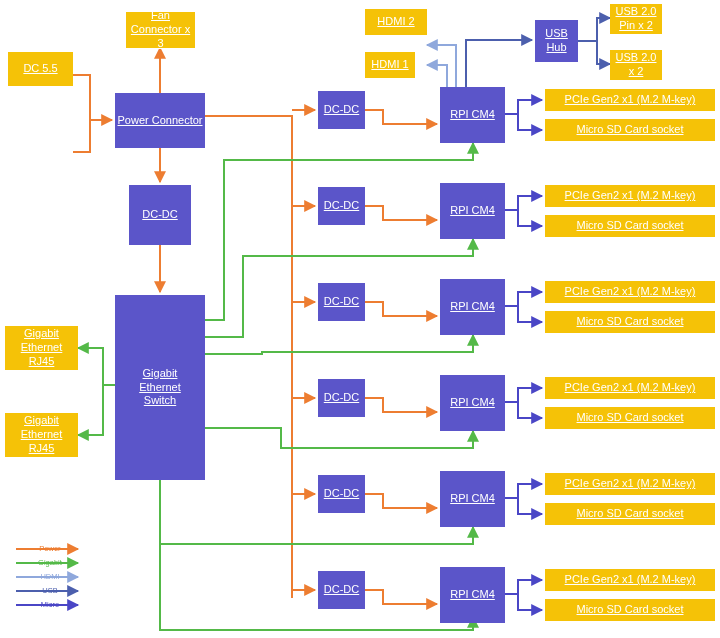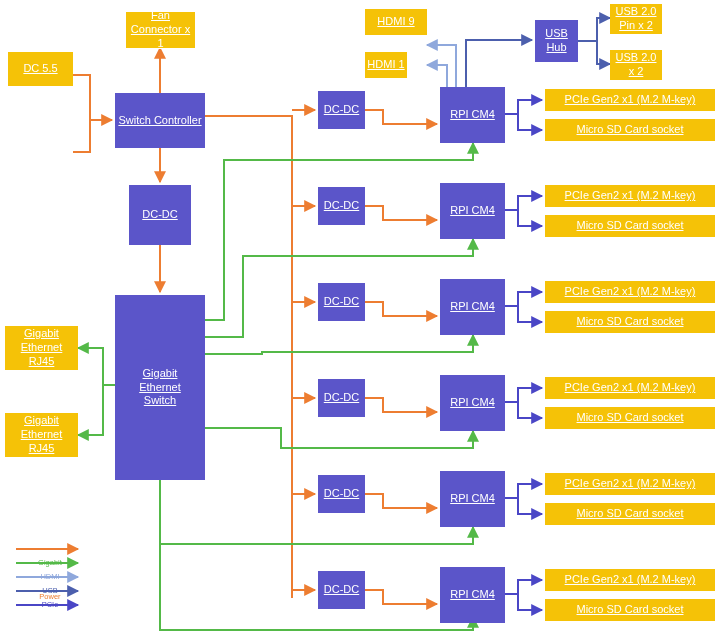--- a/index.html
+++ b/index.html
@@ -156,25 +156,25 @@
       </g>
     </g>
   </svg>
 
   <div class="box yellow" style="left:8px; top:52px; width:65px; height:34px;">
     <span class="lbl">DC 5.5</span>
   </div>
 
   <div class="box yellow" style="left:126px; top:12px; width:69px; height:36px;">
     <span class="lbl">Fan
-Connector x 1</span>
+Connector x 3</span>
   </div>
 
   <div class="box purple" style="left:115px; top:93px; width:90px; height:55px;">
-    <span class="lbl">Switch Controller</span>
+    <span class="lbl">Power Connector</span>
   </div>
 
   <div class="box purple" style="left:129px; top:185px; width:62px; height:60px;">
     <span class="lbl">DC-DC</span>
   </div>
 
   <div class="box purple" style="left:115px; top:295px; width:90px; height:185px;">
     <span class="lbl">Gigabit
 Ethernet
 Switch</span>
@@ -183,23 +183,23 @@
   <div class="box yellow" style="left:5px; top:326px; width:73px; height:44px;">
     <span class="lbl">Gigabit
 Ethernet RJ45</span>
   </div>
   <div class="box yellow" style="left:5px; top:413px; width:73px; height:44px;">
     <span class="lbl">Gigabit
 Ethernet RJ45</span>
   </div>
 
   <div class="box yellow" style="left:365px; top:9px; width:62px; height:26px;">
-    <span class="lbl">HDMI 9</span>
-  </div>
-  <div class="box yellow" style="left:365px; top:52px; width:42px; height:26px;">
+    <span class="lbl">HDMI 2</span>
+  </div>
+  <div class="box yellow" style="left:365px; top:52px; width:50px; height:26px;">
     <span class="lbl">HDMI 1</span>
   </div>
 
   <div class="box purple" style="left:535px; top:20px; width:43px; height:42px;">
     <span class="lbl">USB
 Hub</span>
   </div>
   <div class="box yellow" style="left:610px; top:4px; width:52px; height:30px;">
     <span class="lbl">USB 2.0
 Pin x 2</span>
@@ -291,21 +291,21 @@
 
     <div class="legend-row">
       <svg width="72" height="14" viewBox="0 0 72 14">
         <defs>
           <marker id="lg-power" markerWidth="7" markerHeight="7" refX="5.4" refY="3" orient="auto">
             <path d="M0,0 L6,3 L0,6 z" fill="#ED7D31"></path>
           </marker>
         </defs>
         <path d="M2,7 L64,7" stroke="#ED7D31" stroke-width="2" fill="none" marker-end="url(#lg-power)"></path>
       </svg>
-      <span class="ltext" style="color:#ED7D31;margin-top:48px;">Power</span>
+      <span class="ltext" style="color:#ED7D31;">Power</span>
     </div>
 
     <div class="legend-row">
       <svg width="72" height="14" viewBox="0 0 72 14">
         <defs>
           <marker id="lg-net" markerWidth="7" markerHeight="7" refX="5.4" refY="3" orient="auto">
             <path d="M0,0 L6,3 L0,6 z" fill="#54B948"></path>
           </marker>
         </defs>
         <path d="M2,7 L64,7" stroke="#54B948" stroke-width="2" fill="none" marker-end="url(#lg-net)"></path>
@@ -339,18 +339,18 @@
 
     <div class="legend-row">
       <svg width="72" height="14" viewBox="0 0 72 14">
         <defs>
           <marker id="lg-other" markerWidth="7" markerHeight="7" refX="5.4" refY="3" orient="auto">
             <path d="M0,0 L6,3 L0,6 z" fill="#4A46C6"></path>
           </marker>
         </defs>
         <path d="M2,7 L64,7" stroke="#4A46C6" stroke-width="2" fill="none" marker-end="url(#lg-other)"></path>
       </svg>
-      <span class="ltext" style="color:#4A46C6;">PCIe</span>
+      <span class="ltext" style="color:#4A46C6;">Micro</span>
     </div>
 
   </div>
 
 </div>
 
 </body></html>

